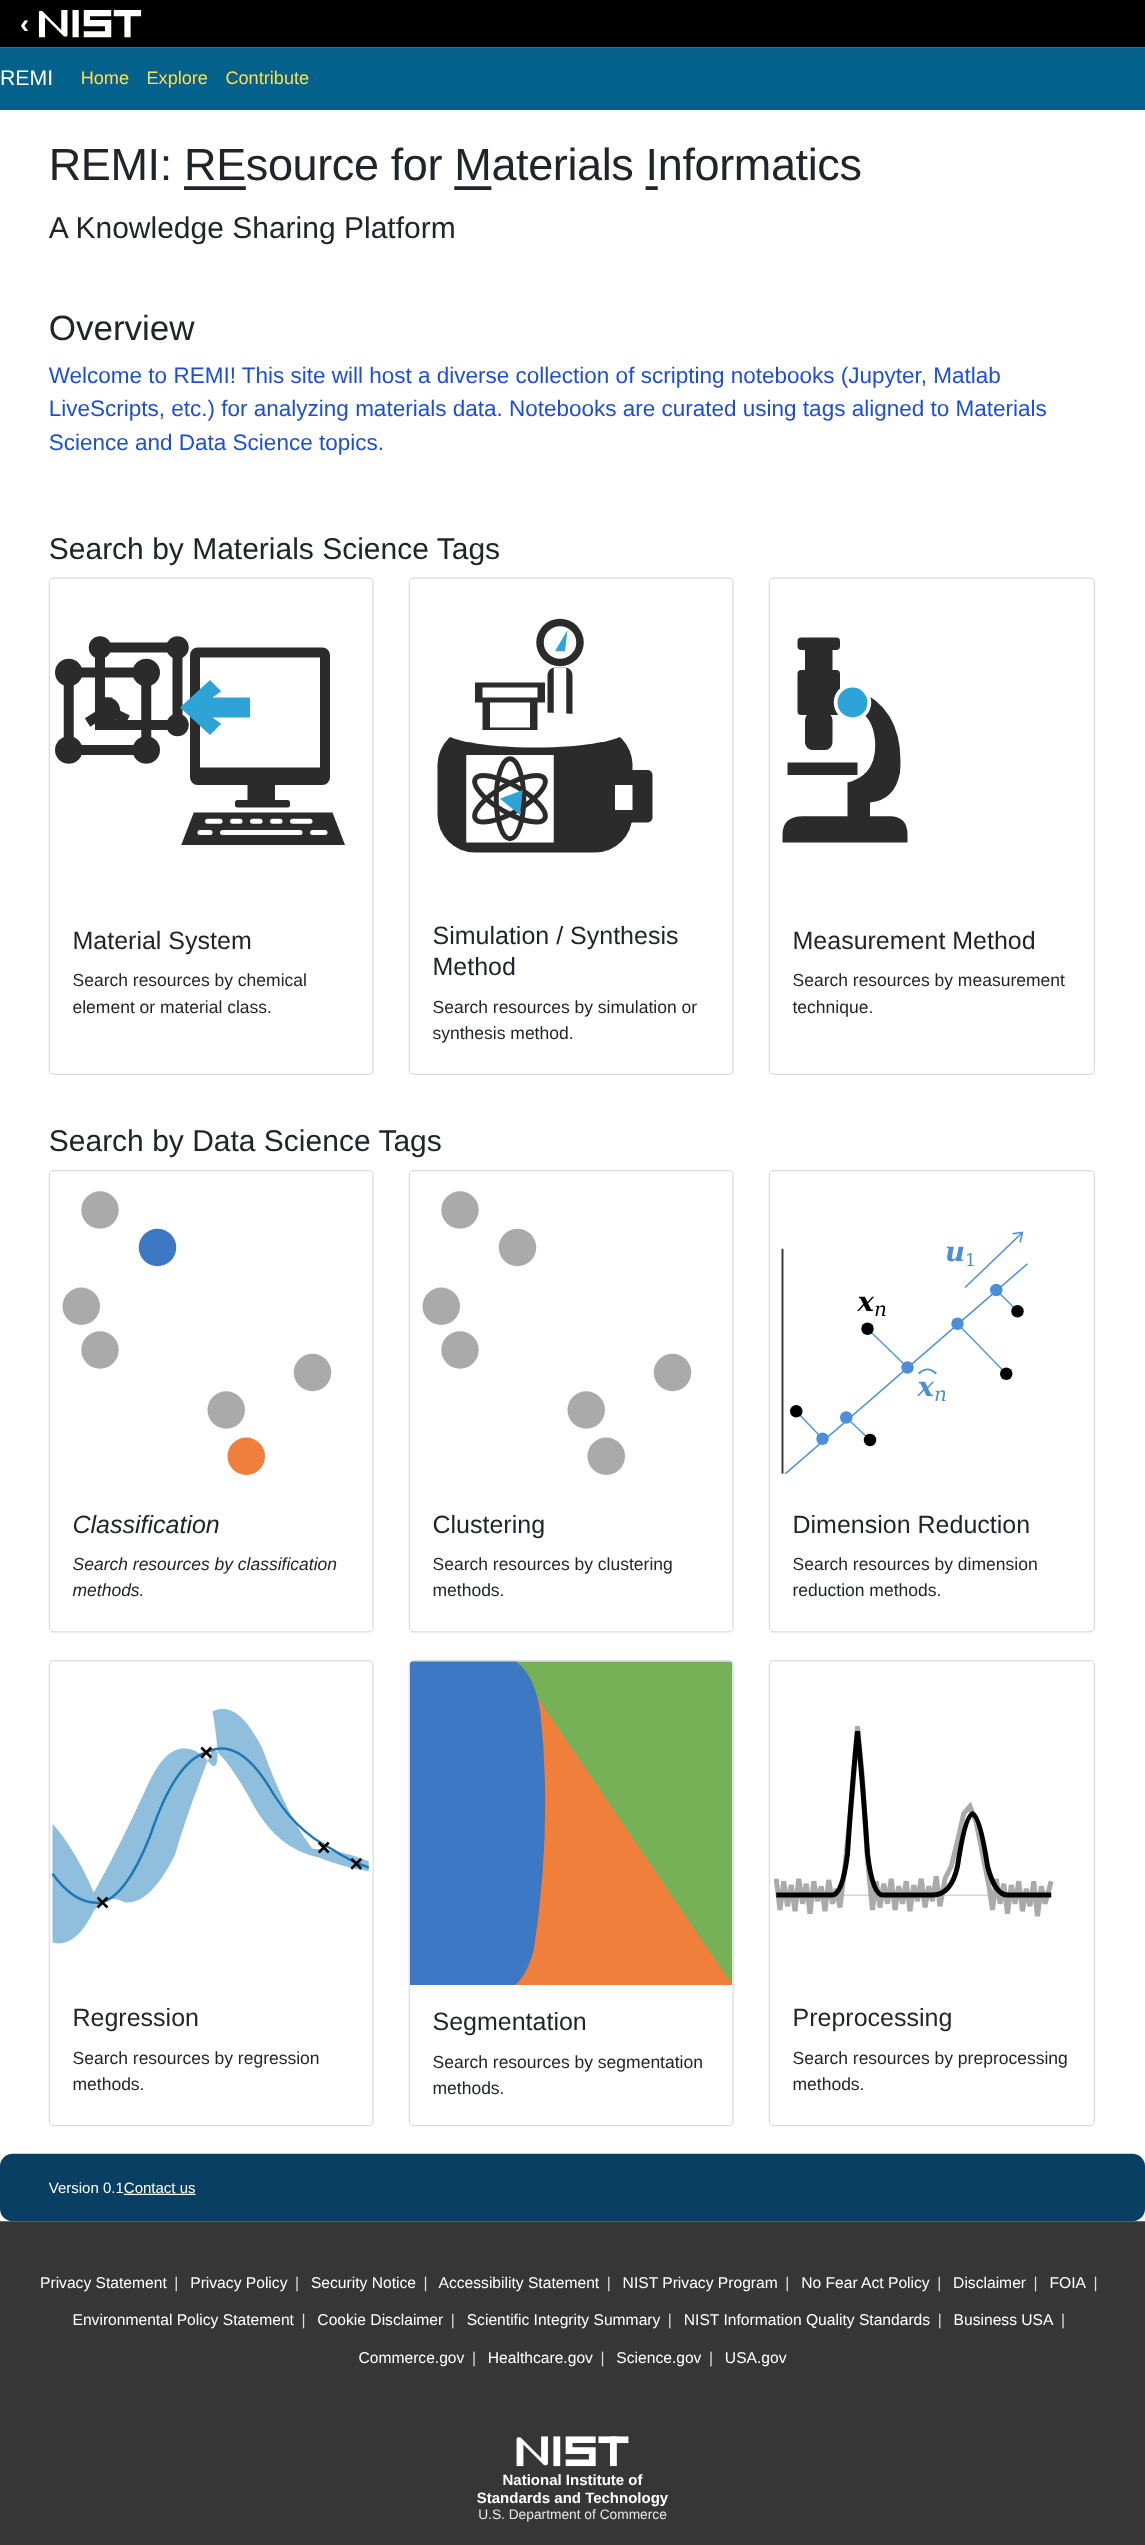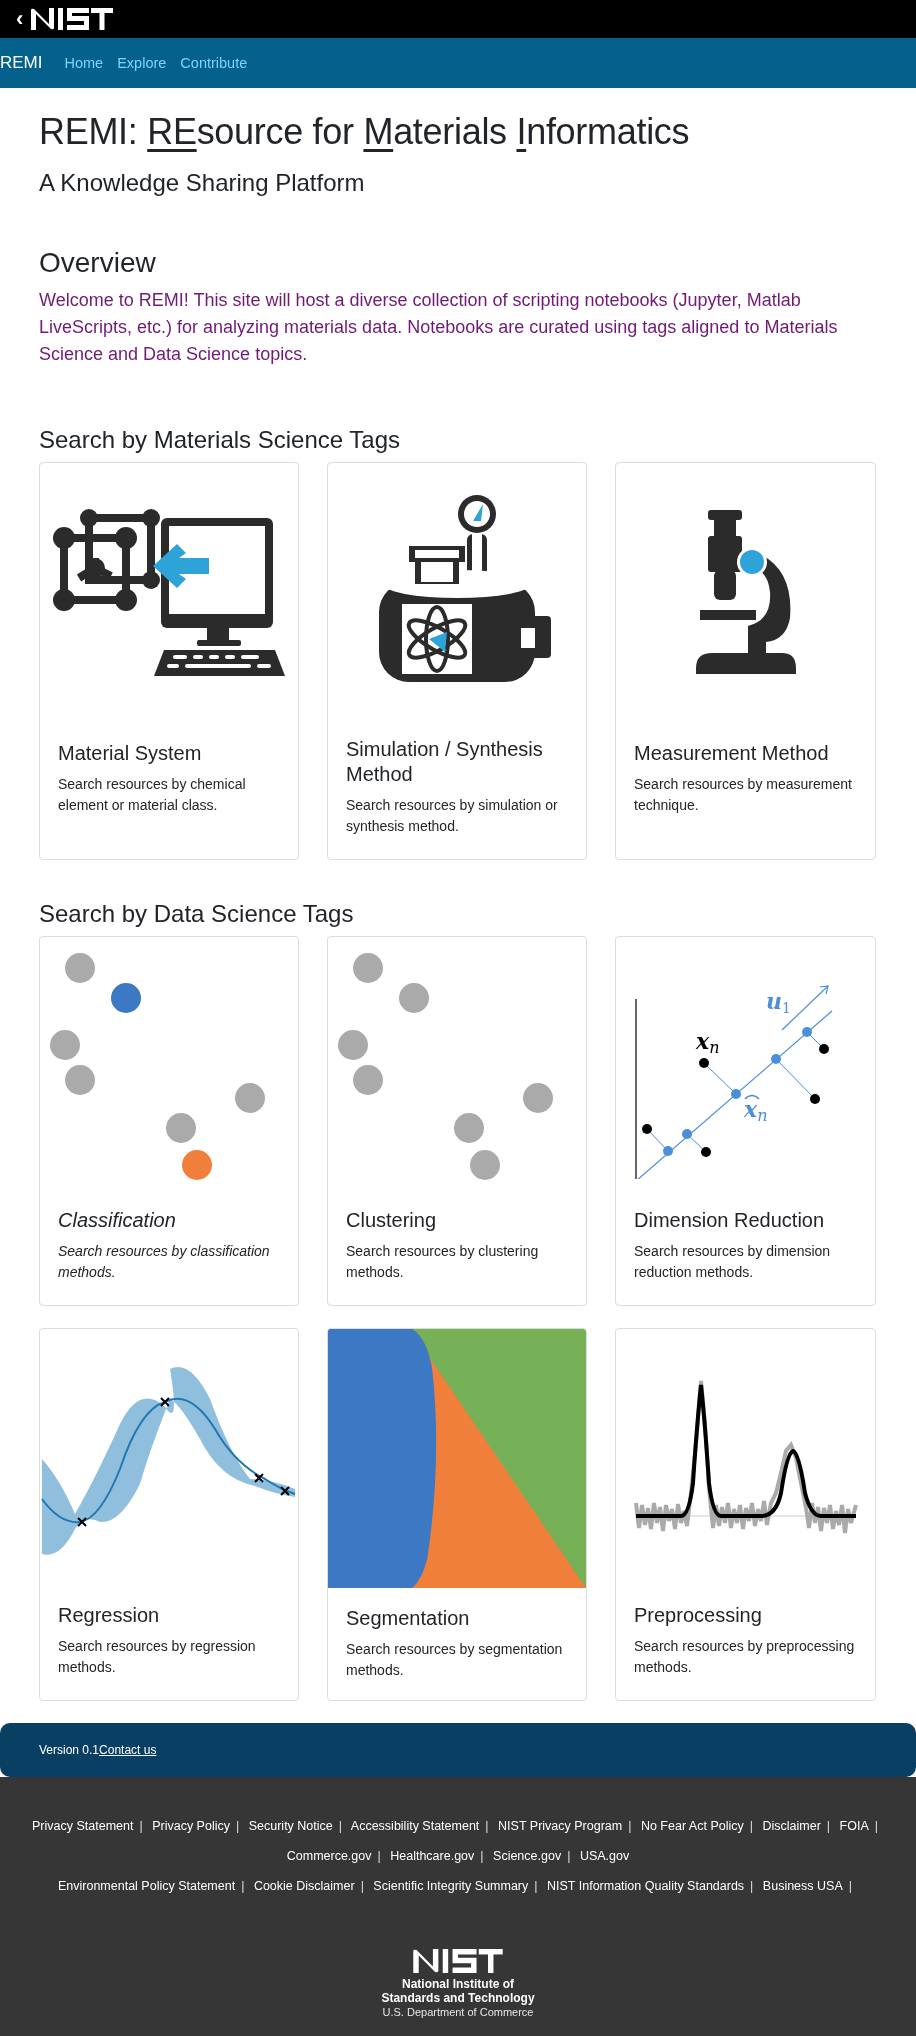--- a/index.html
+++ b/index.html
@@ -5,34 +5,34 @@
   * { box-sizing: border-box; margin: 0; padding: 0; }
   html, body { width: 916px; background: #ffffff; }
   body { font-family: "Liberation Sans", sans-serif; color: #212529; }
 
   .nist-bar { height: 38px; background: #000; display: flex; align-items: center; padding-left: 16px; }
   .nist-bar .back { color: #fff; font-size: 22px; font-weight: bold; margin-right: 8px; line-height: 1; }
   .nist-logo-top { display: block; }
 
   .navbar { height: 50px; background: #03618c; display: flex; align-items: center; padding-left: 0; }
   .brand { color: #fff; font-size: 17px; margin-right: 22px; }
-  .nav-link { color: #7dd3fc; font-size: 14.5px; margin-right: 14px; cursor: pointer; }
+  .nav-link { color: #fde047; font-size: 14.5px; margin-right: 14px; cursor: pointer; }
 
   .main { padding: 0 39px; }
   h1.title { font-size: 36px; font-weight: 500; margin-top: 22px; line-height: 1.2; letter-spacing: -0.3px; }
   h1.title .u { text-decoration: underline; text-underline-offset: 5px; }
   h2.subtitle { font-size: 24px; font-weight: 500; margin-top: 16px; }
   h2.overview { font-size: 28px; font-weight: 500; margin-top: 50px; }
-  p.lead { font-size: 18px; font-weight: 300; line-height: 27px; margin-top: 8px; color: #701a75; }
+  p.lead { font-size: 18px; font-weight: 300; line-height: 27px; margin-top: 8px; color: #1d4ed8; }
   h3.section { font-size: 24px; font-weight: 500; margin-top: 58px; margin-bottom: 8px; }
   h3.section.ds { margin-top: 40px; }
 
   .grid { display: grid; grid-template-columns: 260px 260px 261px; column-gap: 28px; row-gap: 22px; }
   .card { border: 1px solid #dcdcdc; border-radius: 4px; background: #fff; overflow: hidden; cursor: pointer; display: flex; flex-direction: column; }
-  .card .img { height: 260px; display: flex; align-items: center; justify-content: center; }
+  .card .img { height: 260px; display: flex; align-items: center; }
   .card .body { padding: 18px 18px 22px 18px; }
   .card .ctitle { font-size: 20px; font-weight: 500; line-height: 25px; margin-bottom: 8px; }
   .card .ctext { font-size: 14px; line-height: 21px; color: #212529; }
   .ms-card { height: 398px; }
   .ds-row1 { height: 370px; }
   .ds-row2 { height: 373px; }
 
   .footer-top { margin-top: 22px; height: 54px; background: #083f62; display: flex; align-items: center; justify-content: flex-start; padding: 0 39px; color: #fff; font-size: 12px; border-radius: 10px; }
   .footer-top a { color: #fff; text-decoration: underline; cursor: pointer; }
   .footer-bottom { background: #363636; height: 268px; padding-top: 34px; text-align: center; }
@@ -313,31 +313,31 @@
     <span class="link">Privacy Statement</span><span class="sep">|</span>
     <span class="link">Privacy Policy</span><span class="sep">|</span>
     <span class="link">Security Notice</span><span class="sep">|</span>
     <span class="link">Accessibility Statement</span><span class="sep">|</span>
     <span class="link">NIST Privacy Program</span><span class="sep">|</span>
     <span class="link">No Fear Act Policy</span><span class="sep">|</span>
     <span class="link">Disclaimer</span><span class="sep">|</span>
     <span class="link">FOIA</span><span class="sep">|</span>
   </div>
   <div class="flinks">
-    <span class="link">Commerce.gov</span><span class="sep">|</span>
-    <span class="link">Healthcare.gov</span><span class="sep">|</span>
-    <span class="link">Science.gov</span><span class="sep">|</span>
-    <span class="link">USA.gov</span>
-  </div>
-  <div class="flinks">
     <span class="link">Environmental Policy Statement</span><span class="sep">|</span>
     <span class="link">Cookie Disclaimer</span><span class="sep">|</span>
     <span class="link">Scientific Integrity Summary</span><span class="sep">|</span>
     <span class="link">NIST Information Quality Standards</span><span class="sep">|</span>
     <span class="link">Business USA</span><span class="sep">|</span>
+  </div>
+  <div class="flinks">
+    <span class="link">Commerce.gov</span><span class="sep">|</span>
+    <span class="link">Healthcare.gov</span><span class="sep">|</span>
+    <span class="link">Science.gov</span><span class="sep">|</span>
+    <span class="link">USA.gov</span>
   </div>
 
   <div class="nist-footer-logo">
     <svg width="92" height="24" viewBox="0 0 82 22">
       <g fill="#fff">
         <path d="M0 22 L0 2 Q0 0 3 1 L18 16 L18 0 L23 0 L23 20 Q23 22 20 21 L5 6 L5 22 Z"></path>
         <rect x="27" y="0" width="5" height="22"></rect>
         <path d="M36 0 L58 0 L58 5 L41 5 L41 8 L58 8 L58 22 L36 22 L36 17 L53 17 L53 13 L36 13 Z"></path>
         <rect x="60" y="0" width="22" height="5"></rect>
         <rect x="68.5" y="0" width="5" height="22"></rect>

